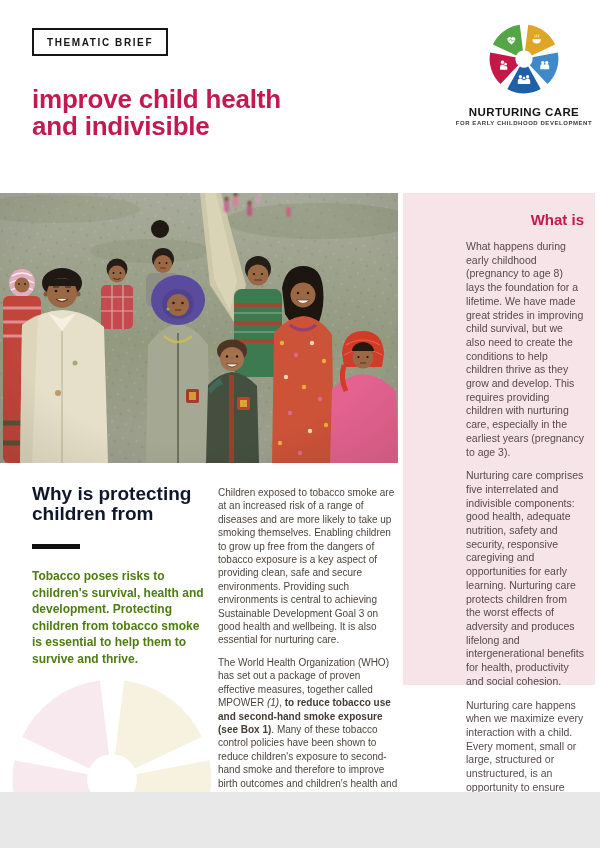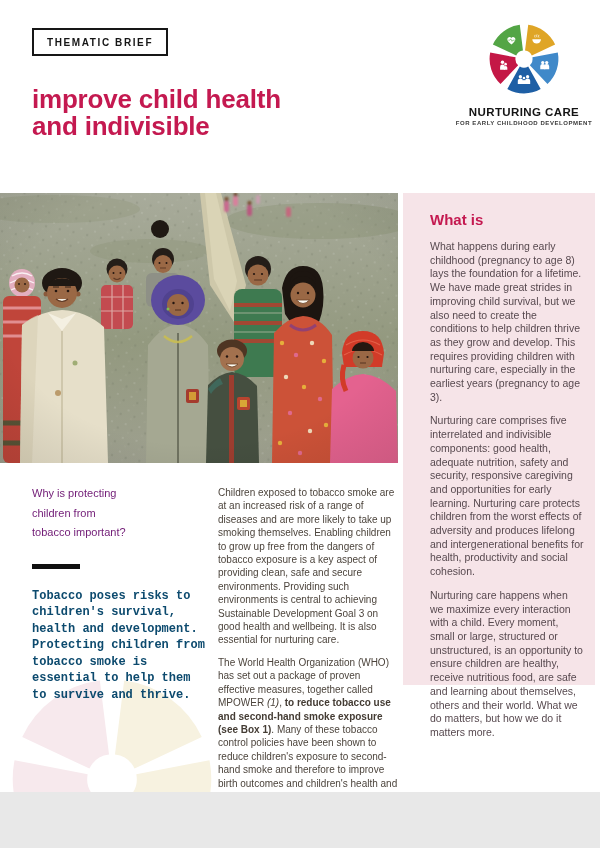--- a/index.html
+++ b/index.html
@@ -42,35 +42,34 @@
   .photo svg { display:block; }
   
   .sidebar {
     position:absolute; left:403px; top:193px; width:192px; height:492px;
     background:#F6E4E8; padding:17px 11px 0 27px;
   }
   .sidebar h2 {
     color:#C41950; font-size:15px; line-height:19px; font-weight:800;
     margin-bottom:11px;
   }
-  .sidebar h2 span { display:block; }
+  .sidebar h2 span { display:block;text-align:right; }
   .sidebar p {
-    font-size:10.5px; line-height:13.7px; color:#57494F; margin-bottom:10px;
+    font-size:10.5px; line-height:13.7px; color:#57494F; margin-bottom:10px;margin-left:36px;
   }
   
   .left-col { position:absolute; left:32px; top:484px; width:178px; z-index:2; }
   .left-col h2 {
-    color:#701a75; font-size:11px; line-height:19.5px; font-weight:400;
+    color:#0f172a; font-size:19px; line-height:19.5px; font-weight:700;
   }
   .left-col h2 span { display:block; }
   .rule { width:48px; height:5px; background:#101010; margin-top:21px; }
   .lead {
     margin-top:19px; font-size:12px; line-height:16.6px; font-weight:700;
-    color:#0c4a6e;
-    font-family:Liberation Mono, monospace;
+    color:#4d7c0f;
   }
   .main-col {
     position:absolute; left:218px; top:486px; width:181px; z-index:2;
     font-size:10px; line-height:13.4px; color:#4C443C;
   }
   .main-col p + p { margin-top:9px; }
   .main-col strong { font-weight:700; color:#443C34; }
   .main-col em { font-style:italic; }
   
   .watermark { position:absolute; left:-12px; top:655px; z-index:0; }
@@ -318,21 +317,20 @@
     <path d="M59.8 48.1 L89.3 42.4 A40 40 0 0 1 77.3 79.2 L56.8 57.3 A10 10 0 0 0 59.8 48.1 Z" fill="#F7F2E0"></path>
     <path d="M54.9 58.8 L69.4 85.0 A40 40 0 0 1 30.6 85.0 L45.1 58.8 A10 10 0 0 0 54.9 58.8 Z" fill="#F7F2E0"></path>
     <path d="M43.2 57.3 L22.7 79.2 A40 40 0 0 1 10.7 42.4 L40.2 48.1 A10 10 0 0 0 43.2 57.3 Z" fill="#F7E9ED"></path>
     <path d="M40.9 45.8 L13.8 33.1 A40 40 0 0 1 45.1 10.3 L48.8 40.1 A10 10 0 0 0 40.9 45.8 Z" fill="#F7E9ED"></path>
   </svg>
 
   <section class="left-col">
     <h2>
       <span>Why is protecting</span>
       <span>children from</span>
-      <span>tobacco important?</span>
     </h2>
     <div class="rule"></div>
     <p class="lead">Tobacco poses risks to children's survival, health and development. Protecting children from tobacco smoke is essential to help them to survive and thrive.</p>
   </section>
 
   <section class="main-col">
     <p>Children exposed to tobacco smoke are at an increased risk of a range of diseases and are more likely to take up smoking themselves. Enabling children to grow up free from the dangers of tobacco exposure is a key aspect of providing clean, safe and secure environments. Providing such environments is central to achieving Sustainable Development Goal 3 on good health and wellbeing. It is also essential for nurturing care.</p>
     <p><span>The World Health Organization (WHO) has set out a package of proven effective measures, together called MPOWER </span><em>(1)</em><span>, </span><strong>to reduce tobacco use and second-hand smoke exposure (see Box 1)</strong><span>. Many of these tobacco control policies have been shown to reduce children's exposure to second-hand smoke and therefore to improve birth outcomes and children's health and development.</span></p>
   </section>
 

